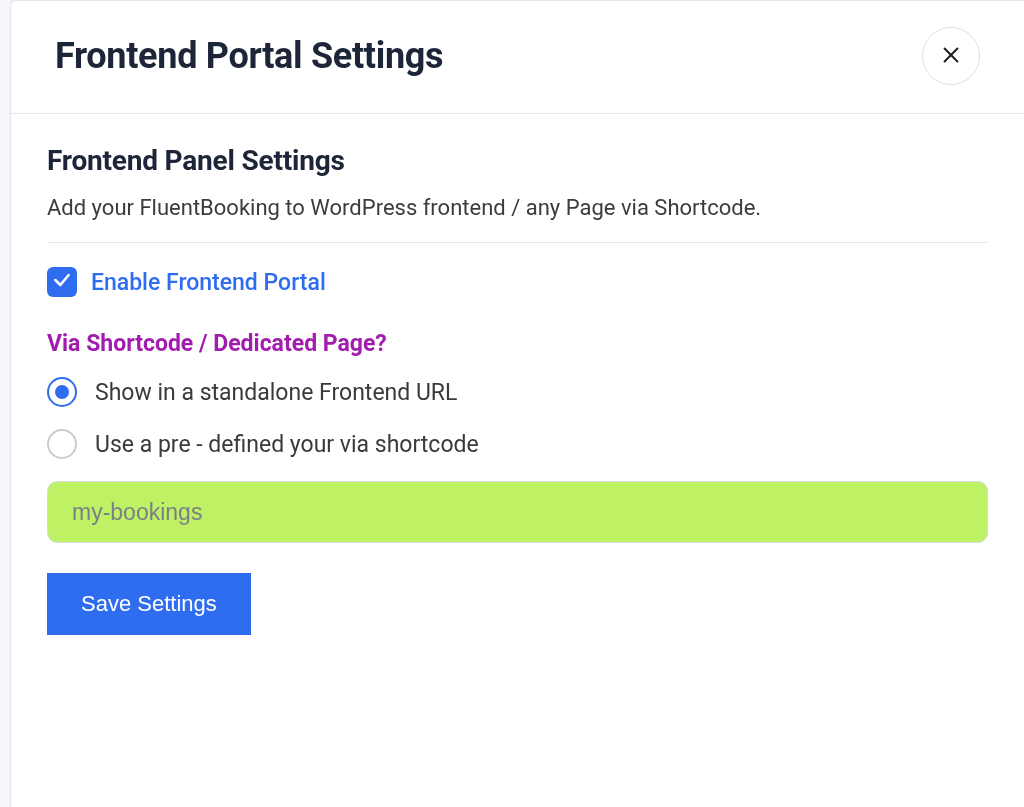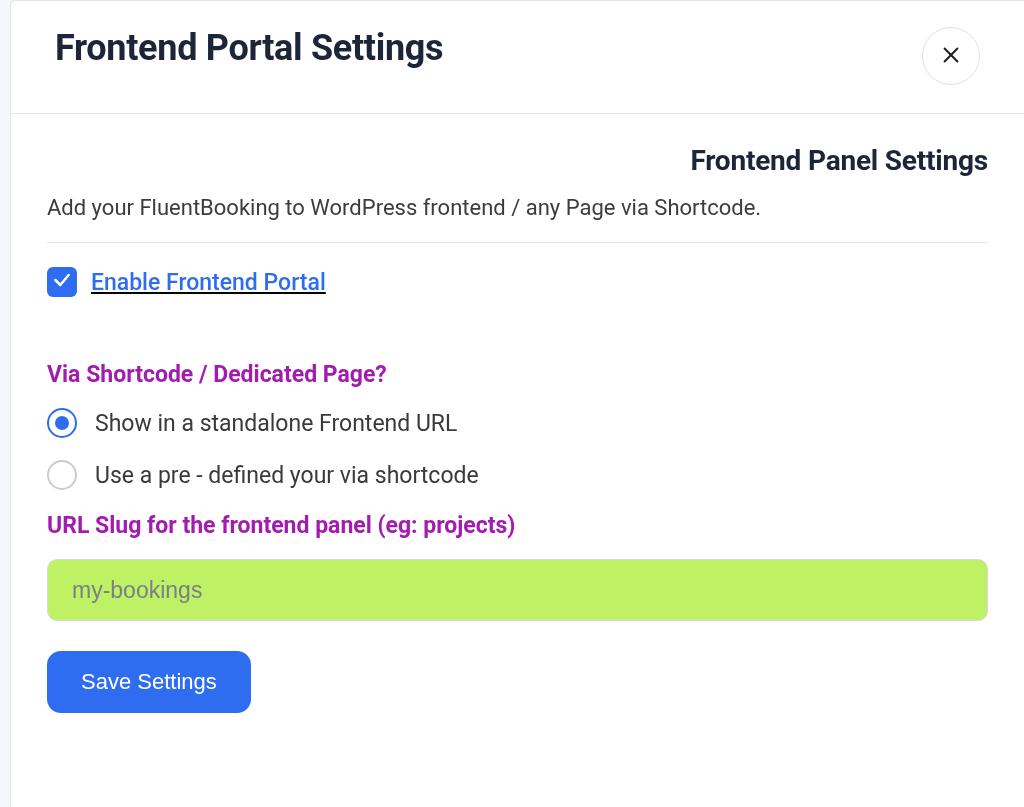--- a/index.html
+++ b/index.html
@@ -21,20 +21,21 @@
     .modal {
       position: absolute;
       left: 10px; top: 0; right: 0; bottom: 0;
       background: #ffffff;
       border-top-left-radius: 6px;
       border-top: 1px solid #e6e6e6;
       border-left: 1px solid #e6e6e6;
     }
     .modal-header {
       display: flex;
+      align-items: center;
       justify-content: space-between;
       padding: 26px 44px 28px 44px;
       border-bottom: 1px solid #e6e6e6;
     }
     .modal-title {
       font-size: 36px;
       font-weight: 700;
       color: #1d2538;
       letter-spacing: -0.3px;
     }
@@ -47,33 +48,31 @@
       cursor: pointer;
     }
     .close-btn svg { width: 22px; height: 22px; stroke: #1f1f1f; }
     .modal-body { padding: 30px 36px 40px 36px; }
     .section-title {
       font-size: 28px;
       font-weight: 700;
       color: #1d2538;
       letter-spacing: -0.2px;
       margin-bottom: 18px;
-      text-align: right;
     }
     .section-desc {
       font-size: 22px;
       color: #3c3c3c;
       margin-bottom: 22px;
     }
     .divider { border: none; border-top: 1px solid #e6e6e6; margin-bottom: 24px; }
 
     .checkbox-row {
       display: flex; align-items: center; gap: 14px;
-      margin-bottom: 64px;
-      text-decoration: underline;
+      margin-bottom: 33px;
     }
     .checkbox {
       width: 30px; height: 30px;
       border-radius: 6px;
       background: #2f6df0;
       display: flex; align-items: center; justify-content: center;
       cursor: pointer;
       flex-shrink: 0;
     }
     .checkbox svg { width: 20px; height: 20px; stroke: #fff; }
@@ -122,21 +121,21 @@
       outline: none;
       background: #bef264;
       margin-bottom: 30px;
     }
     .text-input::placeholder { color: #9aa0a8; }
 
     .save-btn {
       background: #2f6df0;
       color: #fff;
       border: none;
-      border-radius: 14px;
+      border-radius: 0;
       padding: 18px 34px;
       font-size: 22px;
       font-weight: 500;
       cursor: pointer;
     }
   </style>
 </head>
 <body>
 
 <div class="left-sliver"></div>
@@ -175,18 +174,17 @@
       <label class="radio-row">
         <span class="radio selected"></span>
         <span class="radio-label">Show in a standalone Frontend URL</span>
       </label>
       <label class="radio-row">
         <span class="radio"></span>
         <span class="radio-label">Use a pre - defined your via shortcode</span>
       </label>
     </div>
 
-    <div class="field-label">URL Slug for the frontend panel (eg: projects)</div>
     <input type="text" class="text-input" value="my-bookings" style="">
 
     <button class="save-btn">Save Settings</button>
   </div>
 </div>
 
 </body></html>

